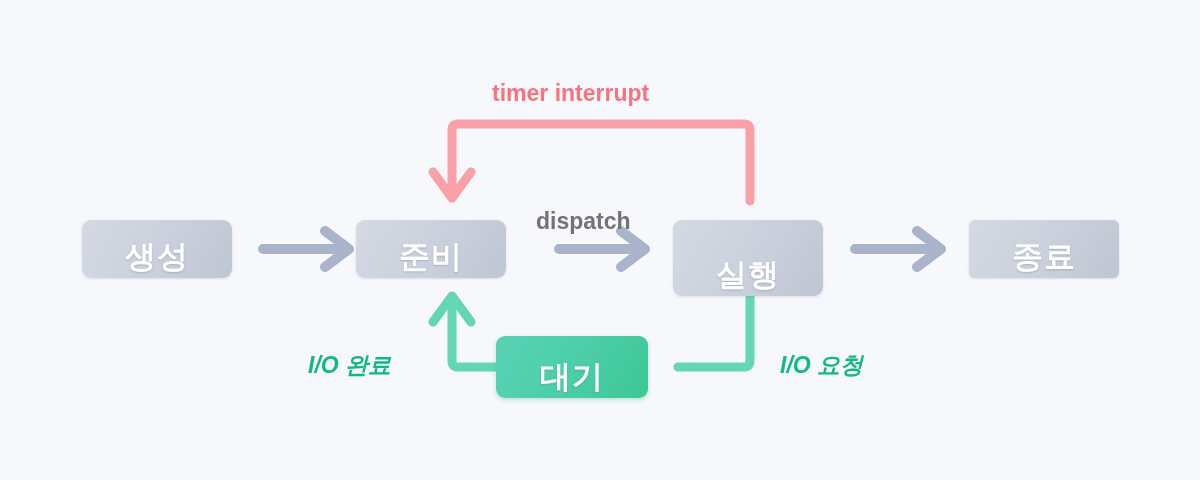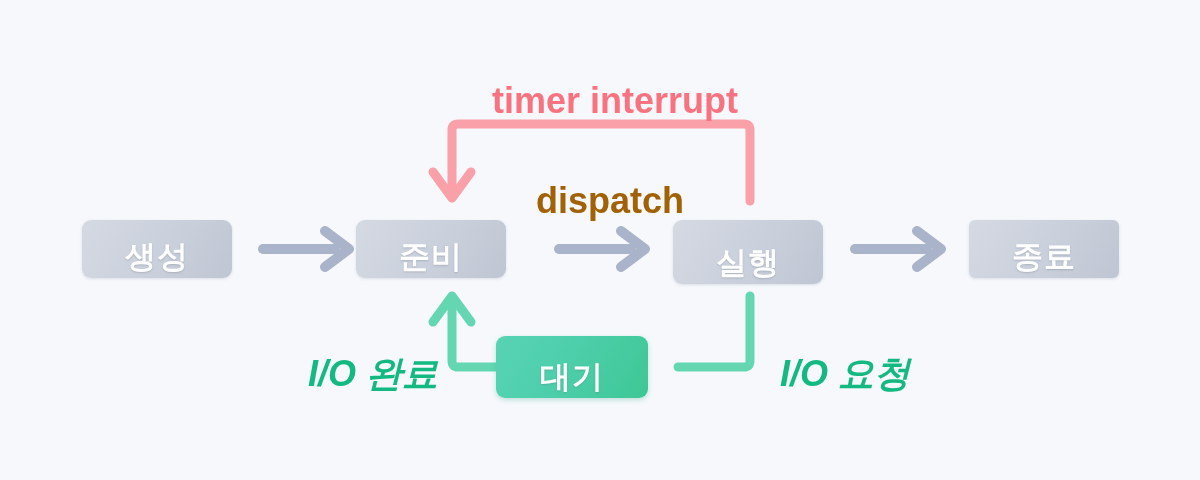--- a/index.html
+++ b/index.html
@@ -41,26 +41,26 @@
   .state-gray {
     background: linear-gradient(120deg, #d4d9e2 0%, #ccd2dd 45%, #bfc6d3 100%);
     box-shadow: 0 1px 3px rgba(120,130,150,0.22);
   }
   .state-green {
     background: linear-gradient(120deg, #58d3b4 0%, #4ecfac 42%, #3ec795 100%);
     box-shadow: 0 2px 5px rgba(60,170,140,0.30);
   }
   .edge-label {
     position: absolute;
-    font-size: 36px;
+    font-size: 23px;
     font-weight: bold;
     white-space: nowrap;
   }
   .label-pink  { color: #f8737f; }
-  .label-slate { color: #a16207; }
+  .label-slate { color: #737373; margin-top: 28px; }
   .label-green { color: #13b981; font-style: italic; }
 </style>
 </head>
 <body>
 
 <div id="diagram">
 
   <svg class="svg-layer" viewBox="0 0 1200 480" width="1200" height="480" xmlns="http://www.w3.org/2000/svg">
 
     <g>
@@ -94,21 +94,21 @@
   </svg>
 
   <div class="state-box state-gray" style="left:82px;  top:220px; width:150px; height:58px;">
     <span>생성</span>
   </div>
 
   <div class="state-box state-gray" style="left:356px; top:220px; width:150px; height:58px;">
     <span>준비</span>
   </div>
 
-  <div class="state-box state-gray" style="left:673px; top:220px; width:150px; height:64px;">
+  <div class="state-box state-gray" style="left:673px; top:220px; width:150px; height:76px;">
     <span>실행</span>
   </div>
 
   <div class="state-box state-gray" style="left:969px; top:220px; width:150px; height:58px;border-radius:6px;">
     <span>종료</span>
   </div>
 
   <div class="state-box state-green" style="left:496px; top:336px; width:152px; height:62px;">
     <span>대기</span>
   </div>

